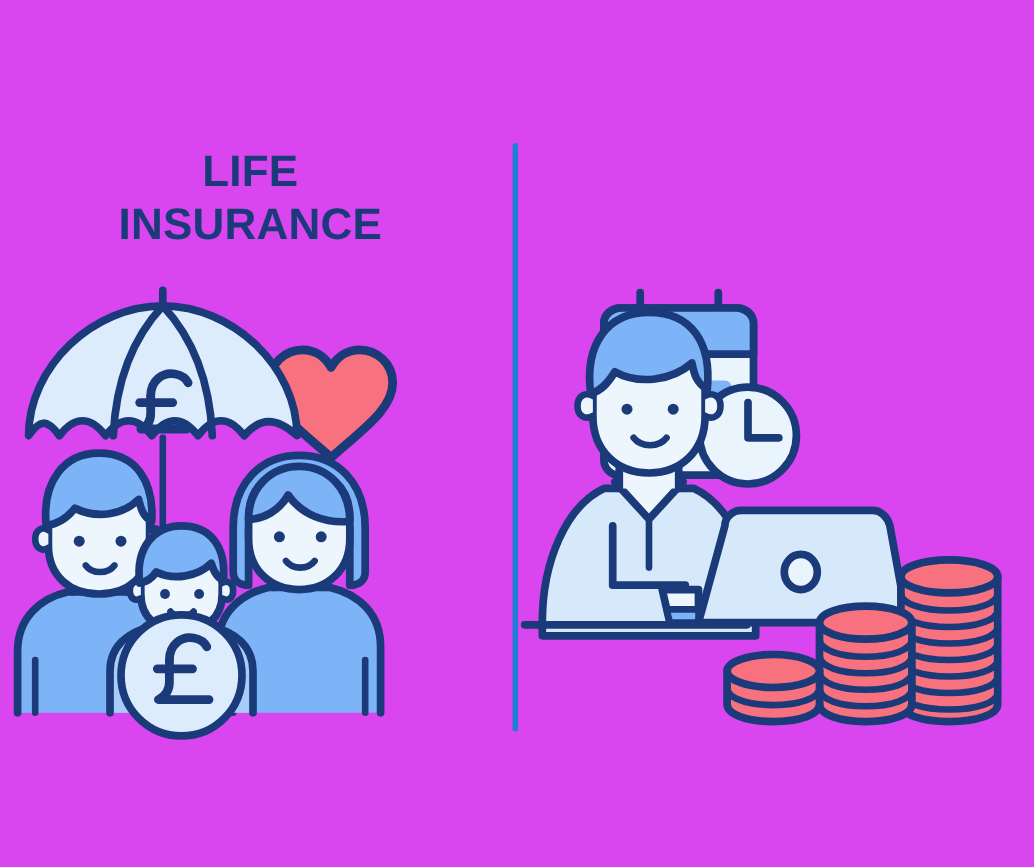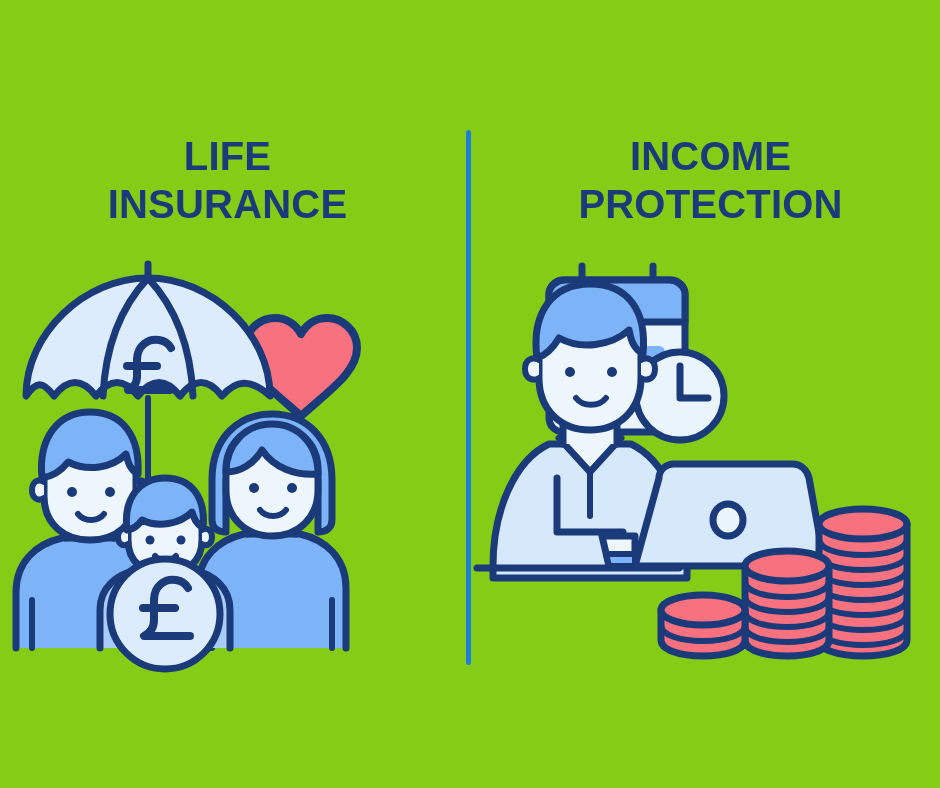--- a/index.html
+++ b/index.html
@@ -11,21 +11,21 @@
     width: 940px;
     height: 788px;
     overflow: hidden;
     font-family: "Liberation Sans", sans-serif;
     background: #edf6fe;
   }
   .canvas {
     position: relative;
     width: 940px;
     height: 788px;
-    background: #84cc16;
+    background: #d946ef;
   }
 
   
   .panel {
     position: absolute;
     top: 0;
     height: 788px;
     width: 467px;
   }
   .panel-left  { left: 0; }
@@ -251,22 +251,20 @@
 
         </g>
       </svg>
     </div>
   </div>
 
   <div class="divider"></div>
 
   <div class="panel panel-right">
 
-    <div class="heading">INCOME
-PROTECTION</div>
 
     <div class="illustration">
       <svg viewBox="0 0 467 440" xmlns="http://www.w3.org/2000/svg">
         <g fill="none" stroke="#1b3a7a" stroke-width="7" stroke-linecap="round" stroke-linejoin="round">
 
           <g>
 
             <path d="M109 18 L109 46" stroke-width="7"></path>
             <path d="M180 18 L180 46" stroke-width="7"></path>
 

